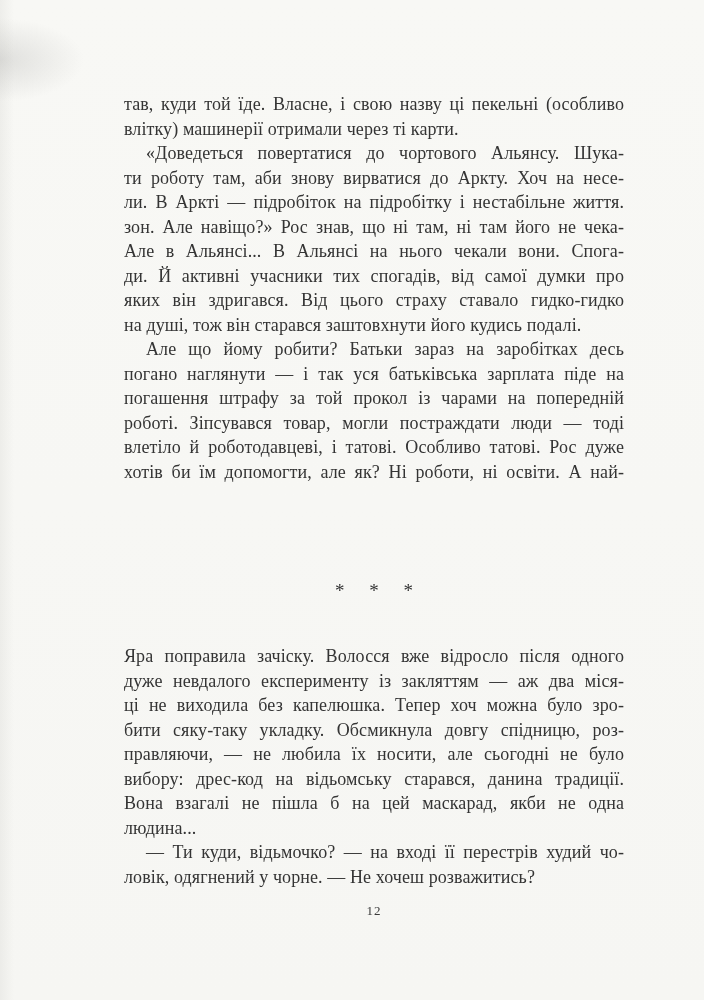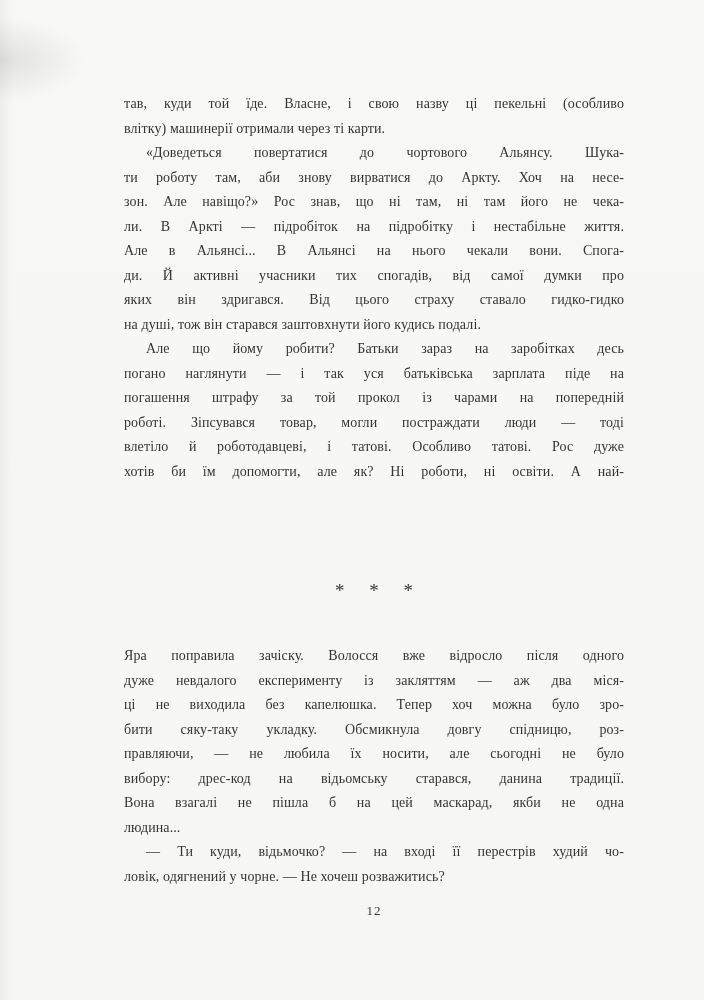--- a/index.html
+++ b/index.html
@@ -27,21 +27,21 @@
     left: 124px;
     width: 500px;
     color: #343434;
   }
   .section-1 { top: 92px; }
   .section-2 { top: 644px; }
   .para { margin: 0; }
   .line {
     height: 24.5px;
     line-height: 24.5px;
-    font-size: 14px;
+    font-size: 18px;
     letter-spacing: 0.1px;
     text-align: justify;
     text-align-last: justify;
     white-space: nowrap;
   }
   .line.indent { padding-left: 22px; }
   .line.last {
     text-align: left;
     text-align-last: left;
     font-family: Liberation Serif, serif;
@@ -74,22 +74,22 @@
 
 <div class="scan-page">
   <div class="text-block section-1">
       <div class="para">
         <div class="line">тав, куди той їде. Власне, і свою назву ці пекельні (особливо</div>
         <div class="line last">влітку) машинерії отримали через ті карти.</div>
       </div>
       <div class="para">
         <div class="line indent">«Доведеться повертатися до чортового Альянсу. Шука-</div>
         <div class="line">ти роботу там, аби знову вирватися до Аркту. Хоч на несе-</div>
+        <div class="line">ли. В Аркті — підробіток на підробітку і нестабільне життя.</div>
         <div class="line">зон. Але навіщо?» Рос знав, що ні там, ні там його не чека-</div>
-        <div class="line">ли. В Аркті — підробіток на підробітку і нестабільне життя.</div>
         <div class="line">Але в Альянсі... В Альянсі на нього чекали вони. Спога-</div>
         <div class="line">ди. Й активні учасники тих спогадів, від самої думки про</div>
         <div class="line">яких він здригався. Від цього страху ставало гидко-гидко</div>
         <div class="line last">на душі, тож він старався заштовхнути його кудись подалі.</div>
       </div>
       <div class="para">
         <div class="line indent">Але що йому робити? Батьки зараз на заробітках десь</div>
         <div class="line">погано наглянути — і так уся батьківська зарплата піде на</div>
         <div class="line">погашення штрафу за той прокол із чарами на попередній</div>
         <div class="line">роботі. Зіпсувався товар, могли постраждати люди — тоді</div>

